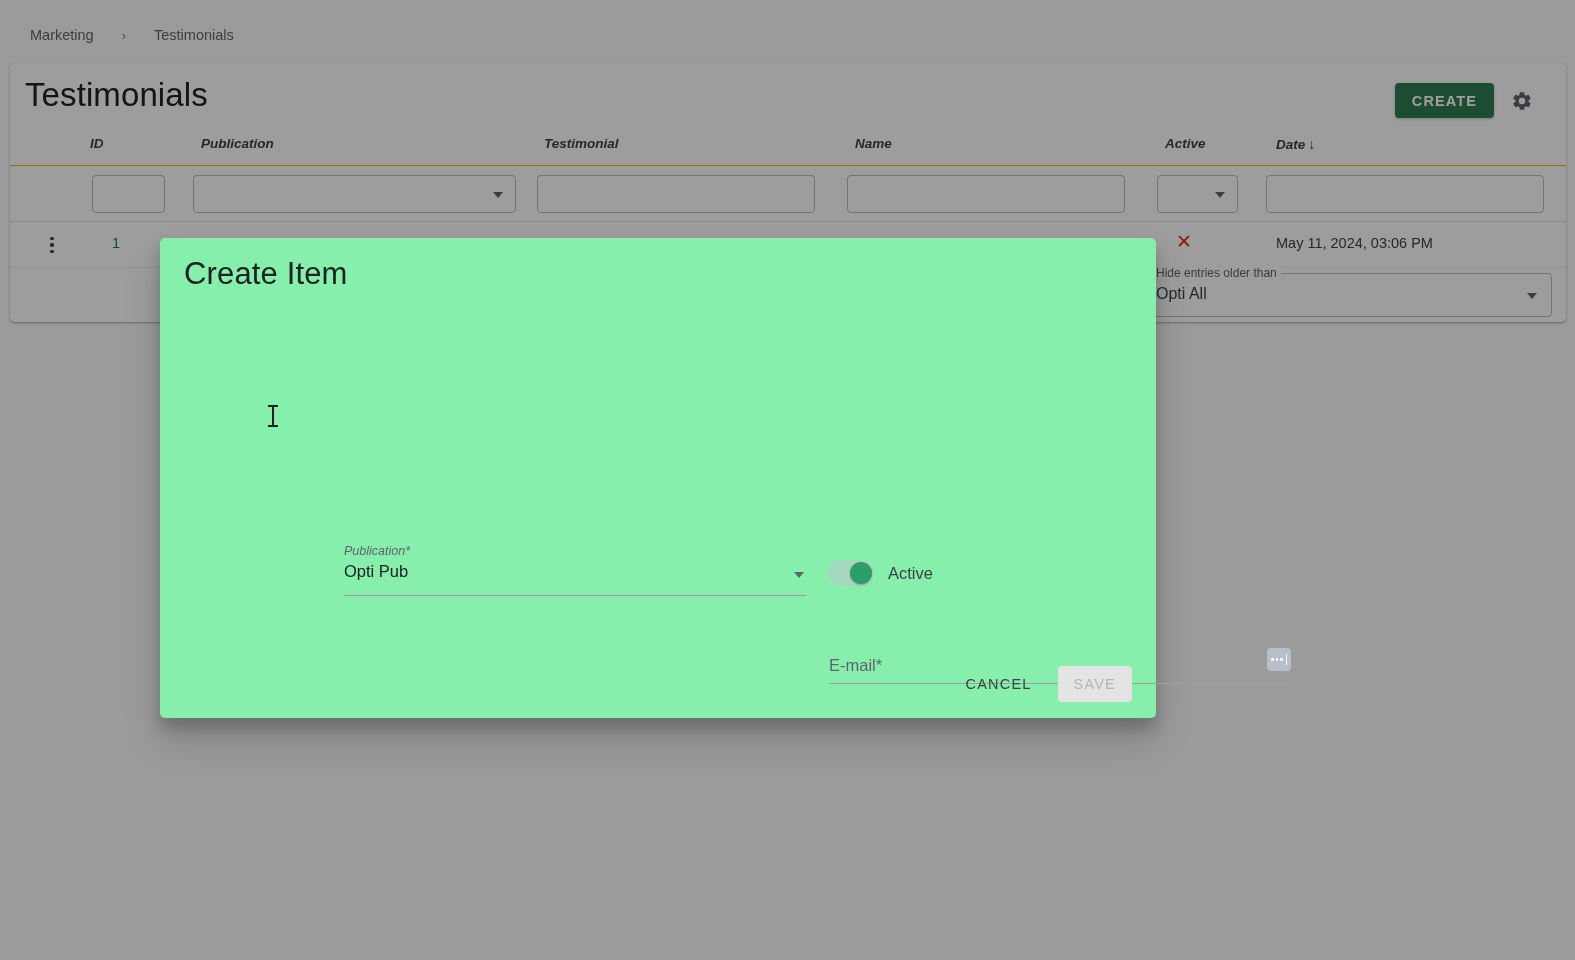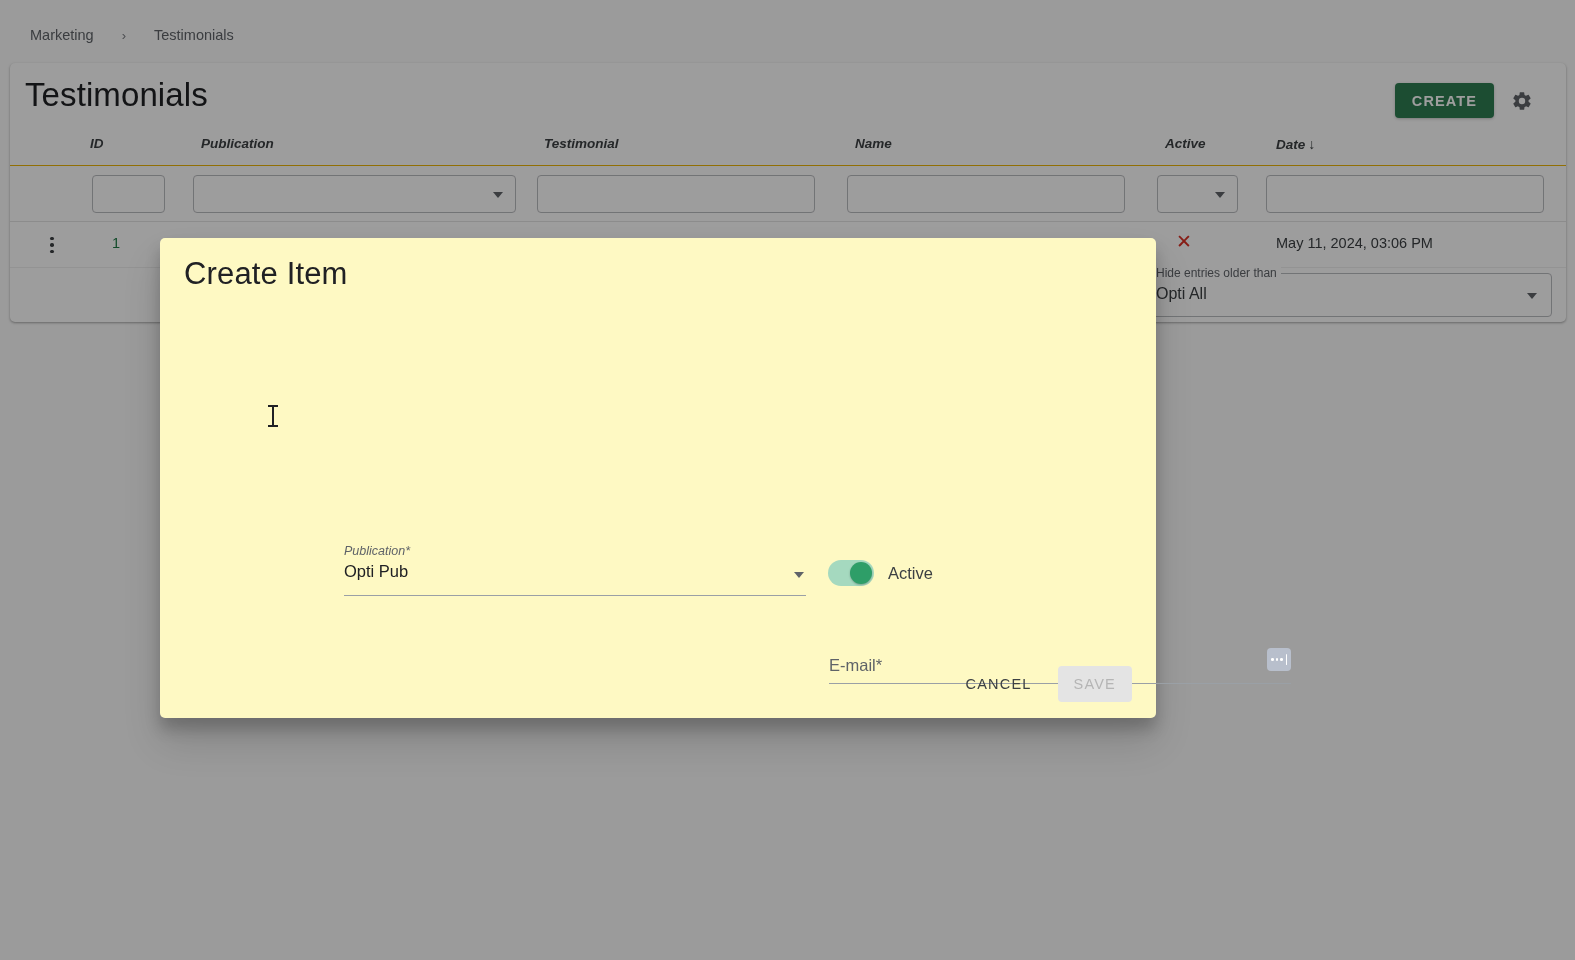--- a/index.html
+++ b/index.html
@@ -212,21 +212,21 @@
     background: rgba(0,0,0,.38);
   }
 
   
   #dialog {
     position: absolute;
     left: 160px;
     top: 238px;
     width: 996px;
     height: 480px;
-    background: #fef9c3;
+    background: #86efac;
     border-radius: 5px;
     box-shadow: 0 11px 15px rgba(0,0,0,.2), 0 24px 38px rgba(0,0,0,.14);
   }
 
   .dlg-title {
     position: absolute;
     left: 24px;
     top: 18px;
     font-size: 31px;
     font-weight: 400;

